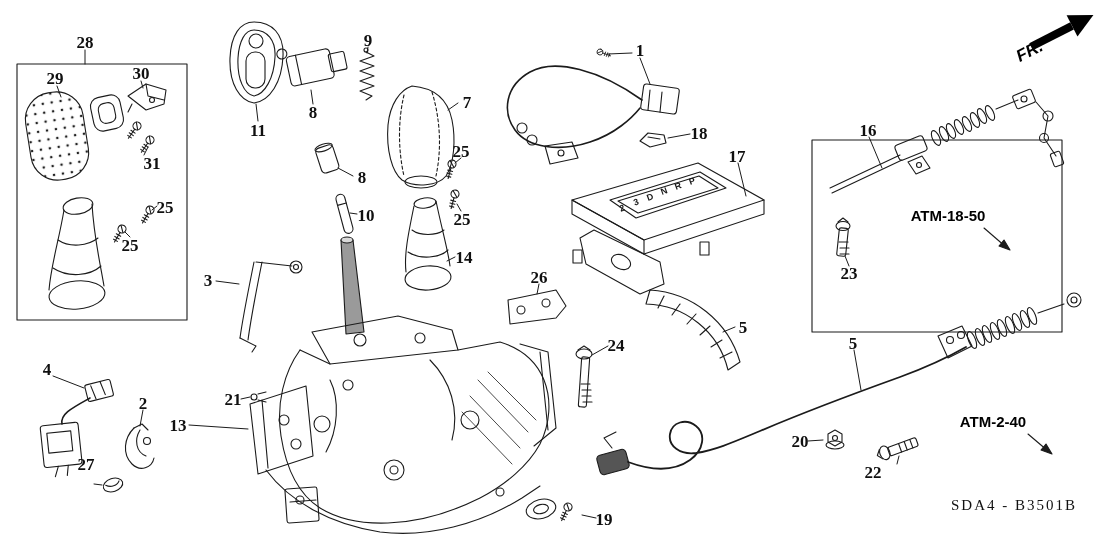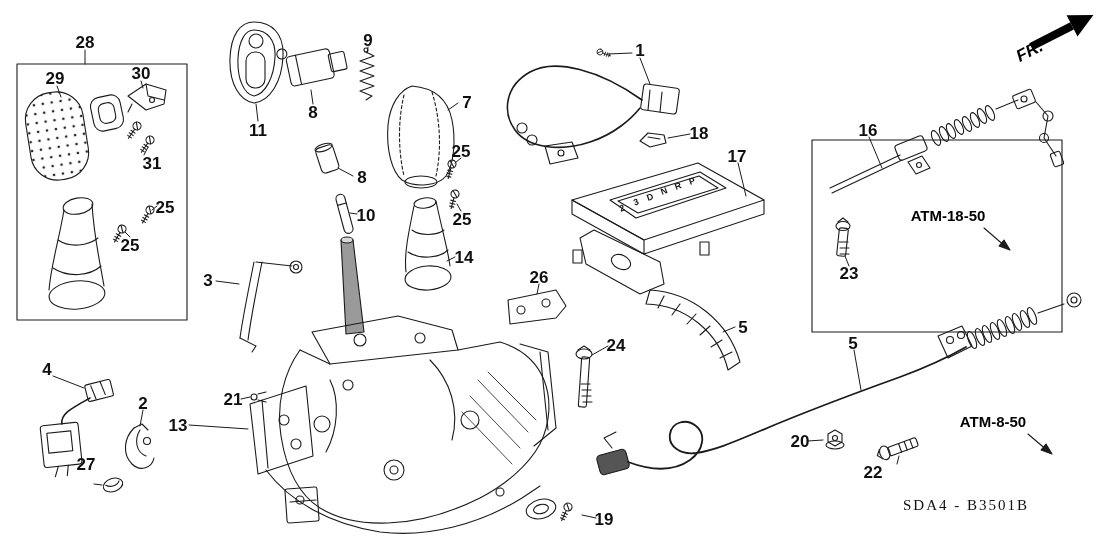--- a/index.html
+++ b/index.html
@@ -6,21 +6,21 @@
   .stage{
     position:relative;
     width:1108px;height:553px;
     background:#ffffff;
     overflow:hidden;
     font-family:"Liberation Serif", serif;
   }
   .callout{
     position:absolute;
     transform:translate(-50%,-50%);
-    font-family:Liberation Sans, sans-serif;
+    font-family:Liberation Serif, serif;
     font-weight:bold;
     font-size:17px;
     color:#101010;
     white-space:nowrap;
     line-height:1;
   }
   .ref-label{
     position:absolute;
     transform:translate(-50%,-50%);
     font-family:"Liberation Sans", sans-serif;
@@ -31,20 +31,21 @@
     line-height:1;
   }
   .drawing-code{
     position:absolute;
     transform:translate(-50%,-50%);
     font-family:"Liberation Serif", serif;
     font-size:15px;
     letter-spacing:2px;
     color:#111;
     white-space:nowrap;
+    margin-left:48px;
   }
   svg{position:absolute;left:0;top:0;}
 </style>
 </head>
 <body>
 
 <div class="stage">
 
   <svg width="1108" height="553" viewBox="0 0 1108 553">
     <defs>
@@ -444,17 +445,17 @@
   <div class="callout" style="left:616px;top:345px">24</div>
   <div class="callout" style="left:86px;top:464px">27</div>
   <div class="callout" style="left:604px;top:519px">19</div>
   <div class="callout" style="left:868px;top:130px">16</div>
   <div class="callout" style="left:849px;top:273px">23</div>
   <div class="callout" style="left:853px;top:343px">5</div>
   <div class="callout" style="left:800px;top:441px">20</div>
   <div class="callout" style="left:873px;top:472px">22</div>
 
   <div class="ref-label" style="left:948px;top:215px">ATM-18-50</div>
-  <div class="ref-label" style="left:993px;top:421px">ATM-8-50</div>
+  <div class="ref-label" style="left:993px;top:421px">ATM-2-40</div>
 
   <div class="drawing-code" style="left:966px;top:505px">SDA4 - B3501B</div>
 
 </div>
 
 </body></html>

